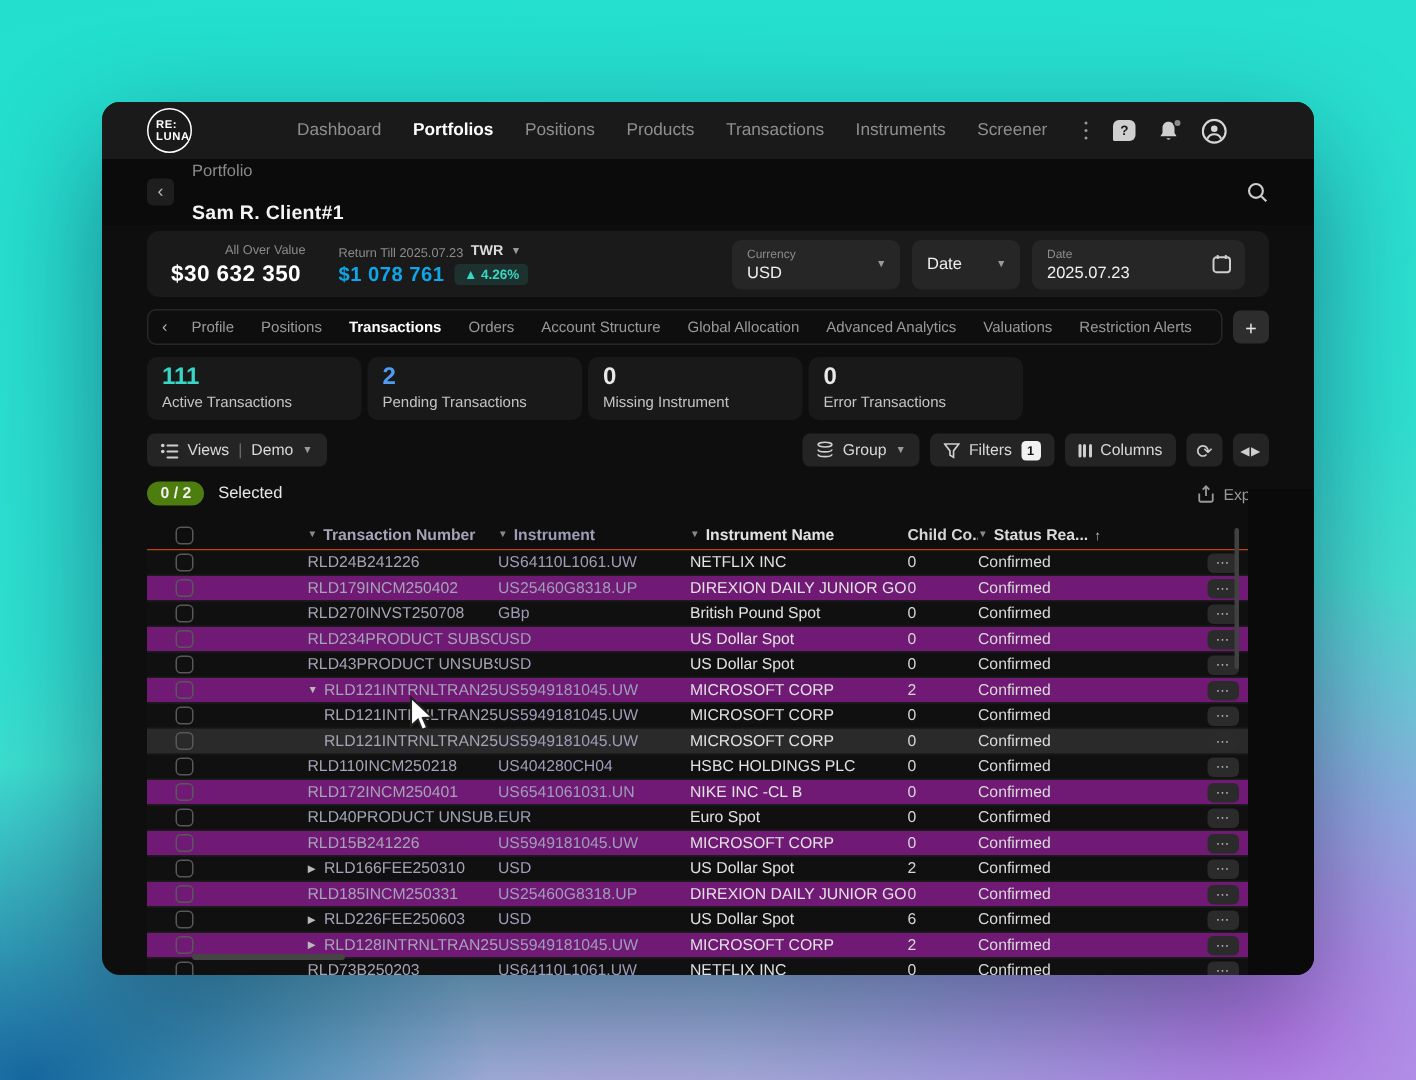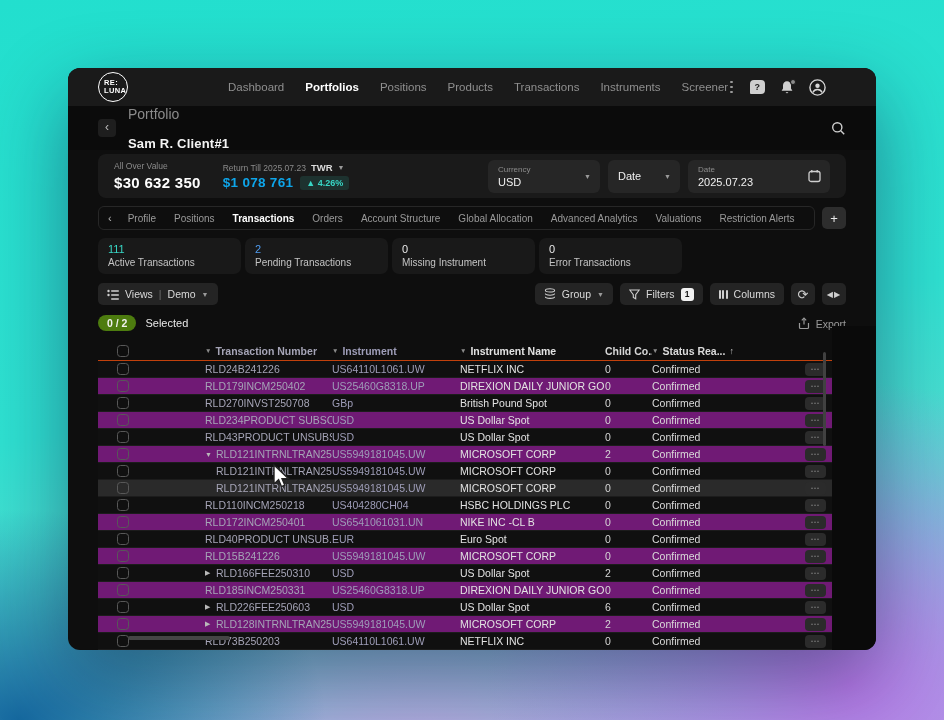--- a/index.html
+++ b/index.html
@@ -19,42 +19,42 @@
     box-shadow:0 30px 80px rgba(15,10,60,.45);
     color:#e6e6e6;
   }
   .right-rail { position:absolute; right:0; top:258px; bottom:0; width:44px; background:#0a0a0a; }
 
   
   .navbar { height:38px; background:#1a1a1a; display:flex; align-items:center; padding:0 58px 0 30px; }
   .logo { width:30px; height:30px; border:1.6px solid #fff; border-radius:50%; display:flex; flex-direction:column;
           align-items:flex-start; justify-content:center; padding-left:5px; flex:none; }
   .logo span { color:#fff; font-size:7.5px; font-weight:bold; letter-spacing:.4px; line-height:8px; white-space:nowrap; }
-  .nav-items { display:flex; gap:21px; margin-left:100px; }
+  .nav-items { display:flex; gap:21px; margin-left:70px; }
   .nav-item { font-size:11.5px; color:#8f8f8f; cursor:pointer; white-space:nowrap; }
   .nav-item.active { color:#ffffff; font-weight:bold; }
   .nav-right { margin-left:auto; display:flex; align-items:center; gap:15px; }
   .kebab { display:flex; flex-direction:column; gap:2.5px; padding:2px; }
   .kebab i { width:2.5px; height:2.5px; background:#9a9a9a; border-radius:50%; }
   .help-ic { width:15px; height:14px; background:#cfcfcf; border-radius:4px 4px 4px 1px; color:#1a1a1a;
              font-size:9px; font-weight:bold; display:flex; align-items:center; justify-content:center; }
   .bell-wrap { position:relative; }
   .bell-dot { position:absolute; right:-2px; top:-1px; width:6px; height:6px; border-radius:50%; background:#8a8a8a; border:1.5px solid #1a1a1a; }
 
   
   .pheader { height:44px; background:#0b0b0b; display:flex; align-items:center; padding:0 30px; }
   .back-btn { width:18px; height:18px; border-radius:4px; background:#1e1e1e; color:#bdbdbd; font-size:12px;
               display:flex; align-items:center; justify-content:center; margin-right:12px; padding-bottom:2px; }
-  .ph-col .crumb { font-size:14px; color:#8a8a8a; margin-bottom:14px; }
+  .ph-col .crumb { font-size:11px; color:#8a8a8a; margin-bottom:14px; }
   .ph-col .title { font-size:13px; font-weight:bold; color:#f4f4f4; letter-spacing:.2px; }
   .search-btn { margin-left:auto; }
 
   
   .statsbar { margin:4px 30px 0; height:44px; background:#1a1a1a; border-radius:8px; display:flex; align-items:center; padding:0 16px; }
-  .sb-lab { font-size:8.5px; color:#8b8b8b; margin-bottom:3px; white-space:nowrap; }
+  .sb-lab { font-size:8.5px; color:#8b8b8b; margin-bottom:3px; white-space:nowrap;margin-left:36px; }
   .sb-val { font-size:15px; font-weight:bold; color:#ffffff; letter-spacing:.3px; white-space:nowrap; }
   .sb-block2 { margin-left:22px; }
   .sb-lab-row { display:flex; align-items:center; gap:5px; margin-bottom:2px; }
   .sb-twr { font-size:9.5px; color:#dcdcdc; font-weight:bold; }
   .mini-caret { font-size:7px; color:#9a9a9a; }
   .sb-ret-row { display:flex; align-items:center; gap:7px; }
   .sb-ret { font-size:13.5px; font-weight:bold; letter-spacing:.3px; }
   .ret-badge { font-size:9px; font-weight:bold; padding:2px 6px; border-radius:3px; background:rgba(56,214,197,.13); white-space:nowrap; }
   .sb-right { margin-left:auto; display:flex; gap:8px; }
   .dd { background:#262626; border-radius:6px; padding:5px 10px; position:relative; }
@@ -72,21 +72,21 @@
   .tabstrip { flex:1; height:24px; border:1px solid #272727; border-radius:6px; display:flex; align-items:center; padding:0 9px; gap:16px; overflow:hidden; }
   .tab-chev { color:#b5b5b5; font-size:11px; flex:none; }
   .tab { font-size:10px; color:#9a9a9a; white-space:nowrap; cursor:pointer; }
   .tab.active { color:#ffffff; font-weight:bold; }
   .plus-btn { width:24px; height:22px; margin-left:7px; border-radius:5px; background:#2d2d2d; color:#e8e8e8;
               font-size:13px; display:flex; align-items:center; justify-content:center; flex:none; }
 
   
   .cards { margin:8px 30px 0; display:flex; gap:4px; width:590px; }
   .card { width:143px; background:#191919; border-radius:7px; padding:5px 10px 6px; }
-  .card .cv { font-size:11px; font-weight:normal; margin-bottom:2px; }
+  .card .cv { font-size:16px; font-weight:bold; margin-bottom:2px; }
   .card .cl { font-size:10px; color:#c4c4c4; white-space:nowrap; }
 
   
   .toolbar { margin:9px 30px 0; display:flex; align-items:center; height:22px; }
   .tb-btn { background:#242424; border-radius:5px; height:22px; display:flex; align-items:center; gap:6px;
             padding:0 9px; font-size:10.5px; color:#d9d9d9; white-space:nowrap; }
   .tb-right { margin-left:auto; display:flex; gap:7px; align-items:flex-end; }
   .views-sep { color:#6d6d6d; }
   .filt-badge { background:#f2f2f2; color:#141414; font-size:8.5px; font-weight:bold; width:13px; height:13px;
                 border-radius:3px; display:flex; align-items:center; justify-content:center; }

